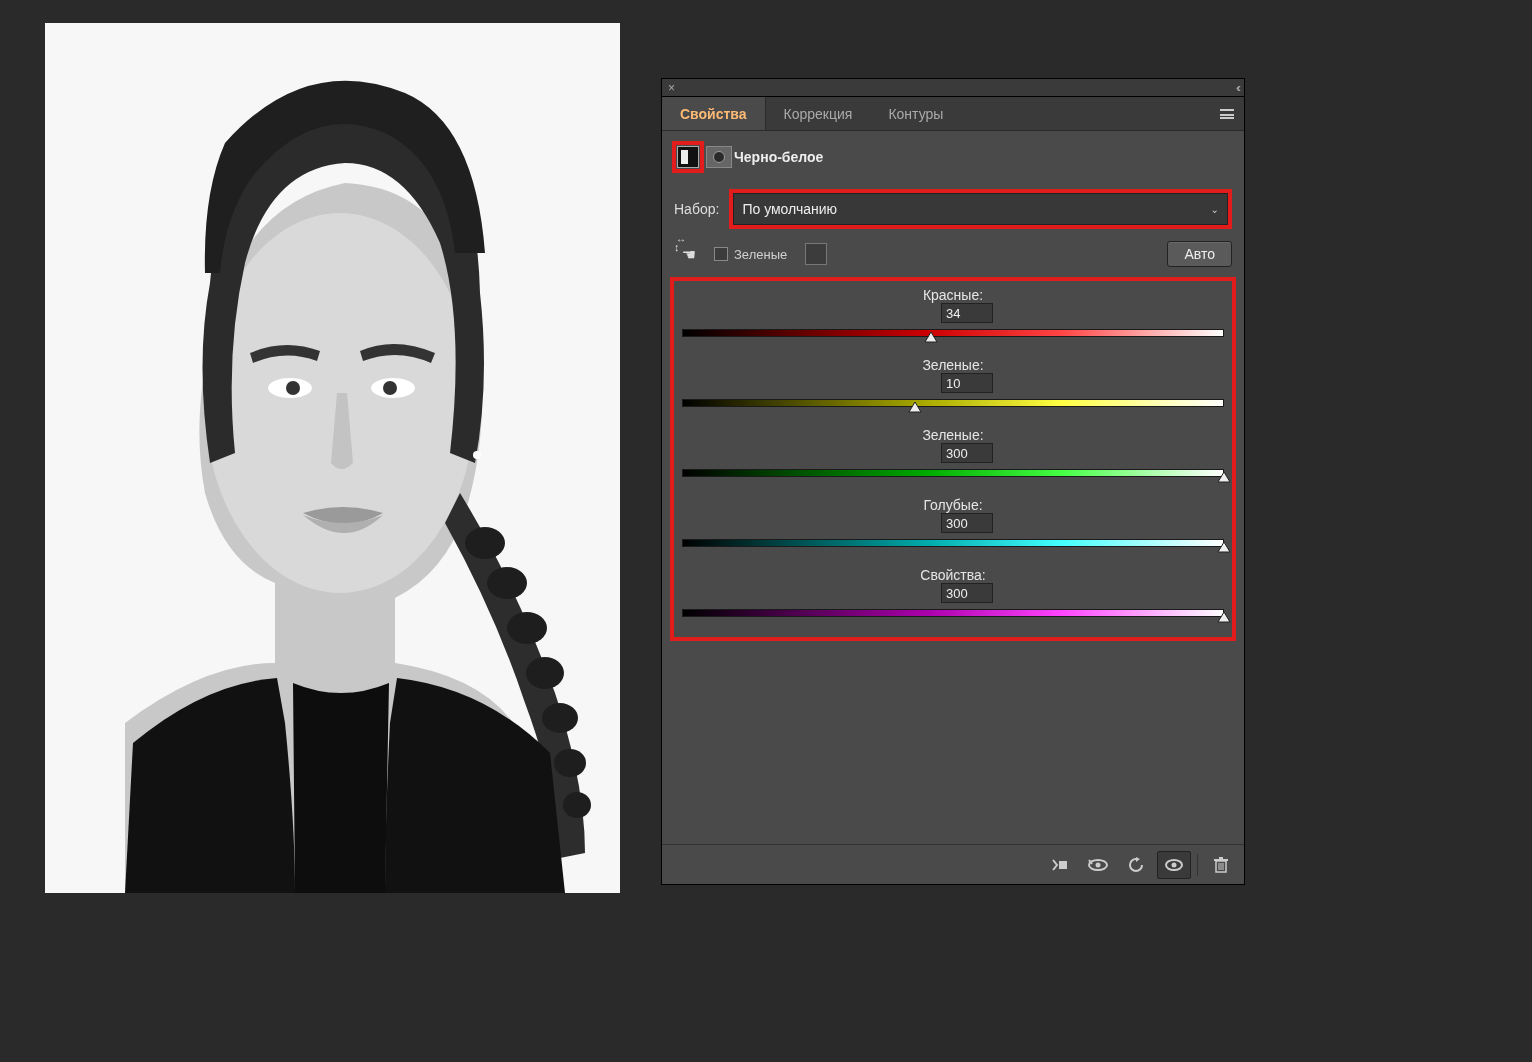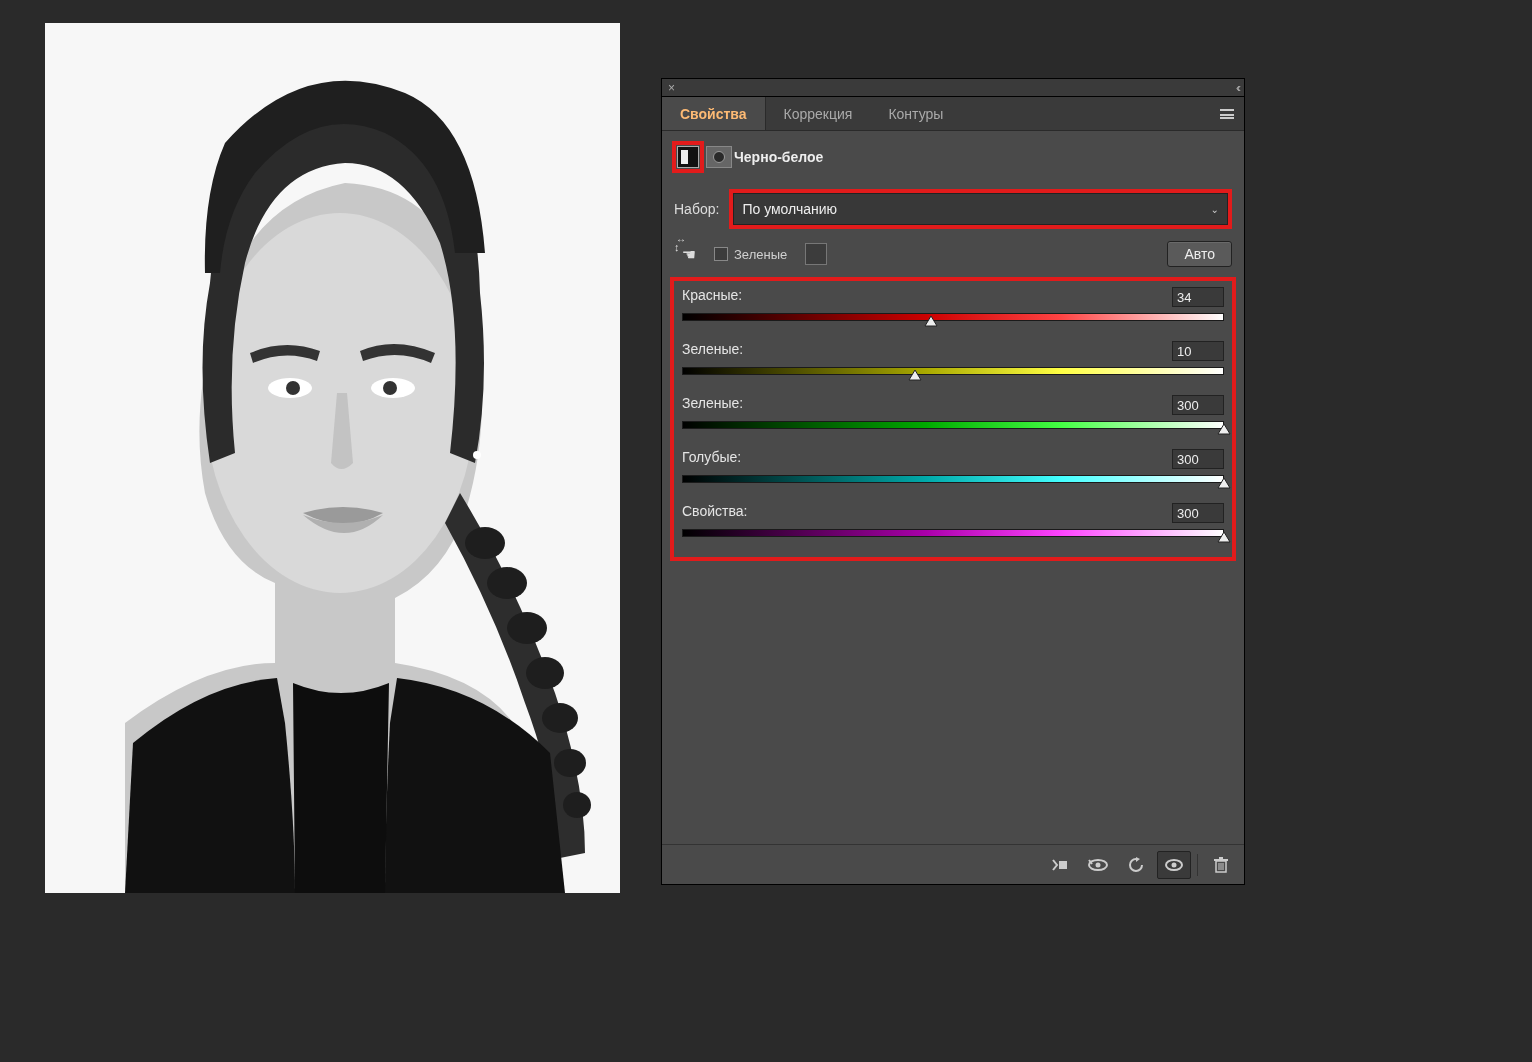--- a/index.html
+++ b/index.html
@@ -124,21 +124,21 @@
   }
 
   .sliders-area {
     margin: 0 8px 8px 8px;
     border:4px solid #e21b1b;
     padding: 6px 8px 10px 8px;
     flex:0 0 auto;
   }
   .slider-block { margin-bottom: 14px; }
   .slider-block:last-child { margin-bottom:4px;}
-  .slider-head { display:flex; justify-content:space-between; margin-bottom:6px;}
+  .slider-head { display:flex; align-items:center; justify-content:space-between; margin-bottom:6px;flex-direction:column;}
   .slider-label { font-size:14px; color:#e5e5e5; }
   .val-input {
     width:52px; height:20px; background:#3a3a3a; border:1px solid #222;
     color:#eee; font-size:13px; text-align:left; padding:0 4px;margin-left:28px;
   }
   .track-wrap { position:relative; height:14px; }
   .track {
     height:8px; border:1px solid #1a1a1a; border-radius:0;
   }
   .t-red { background: linear-gradient(90deg, #000 0%, #c00 45%, #f44 70%, #fff 100%); }

